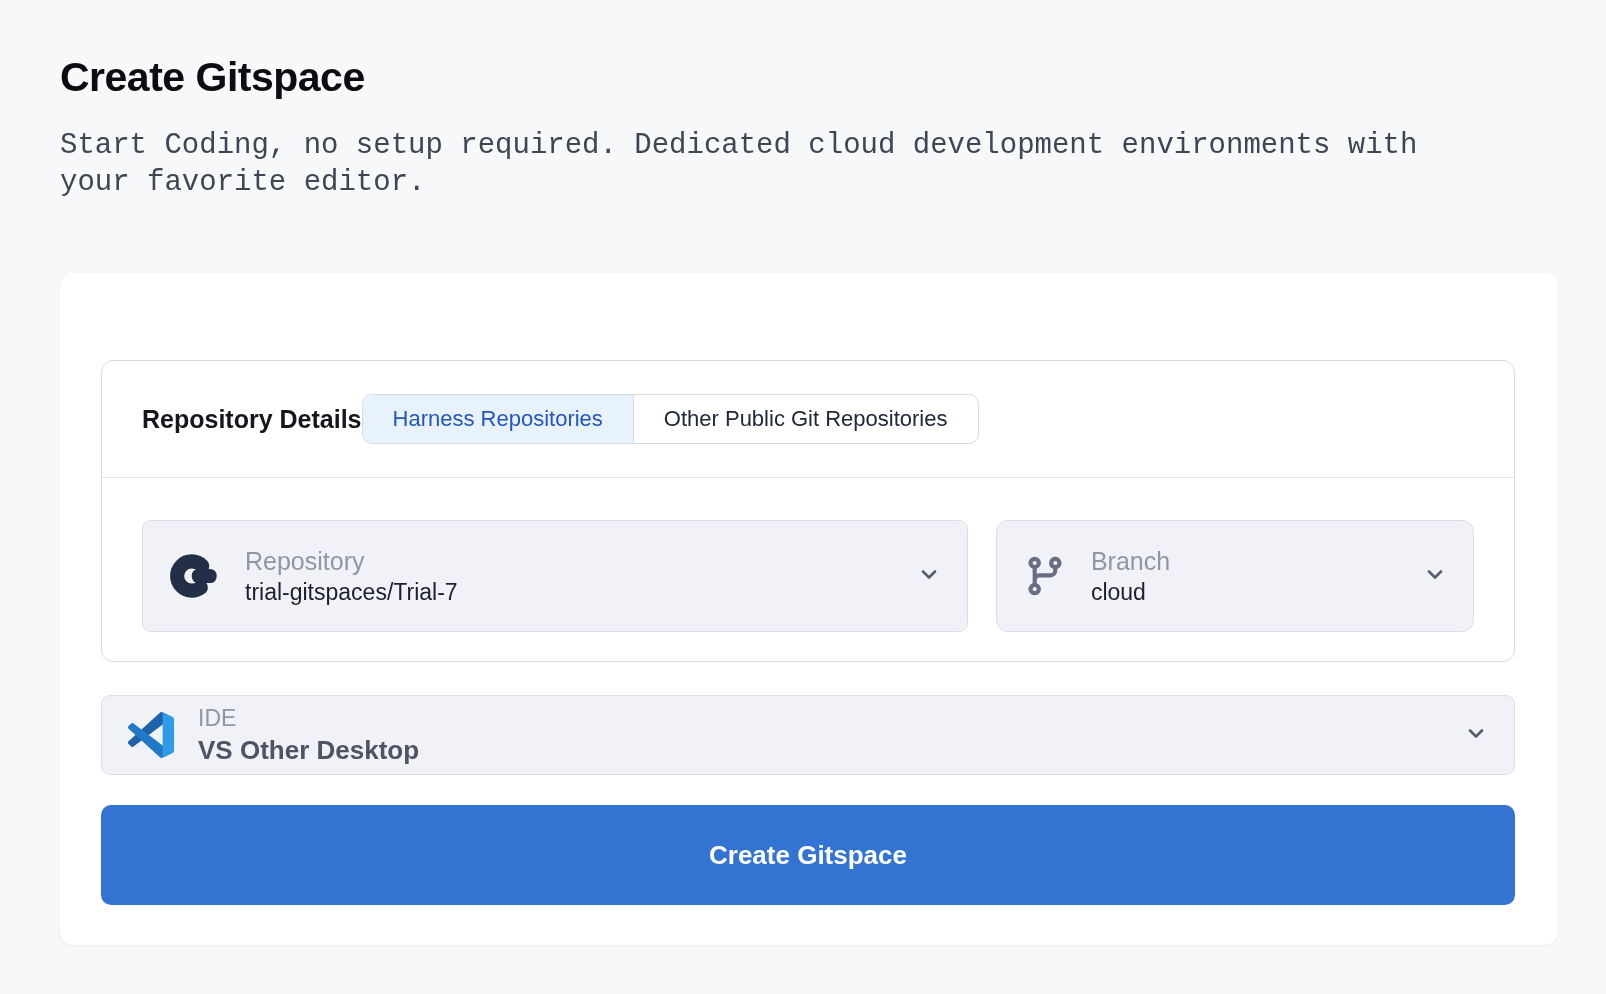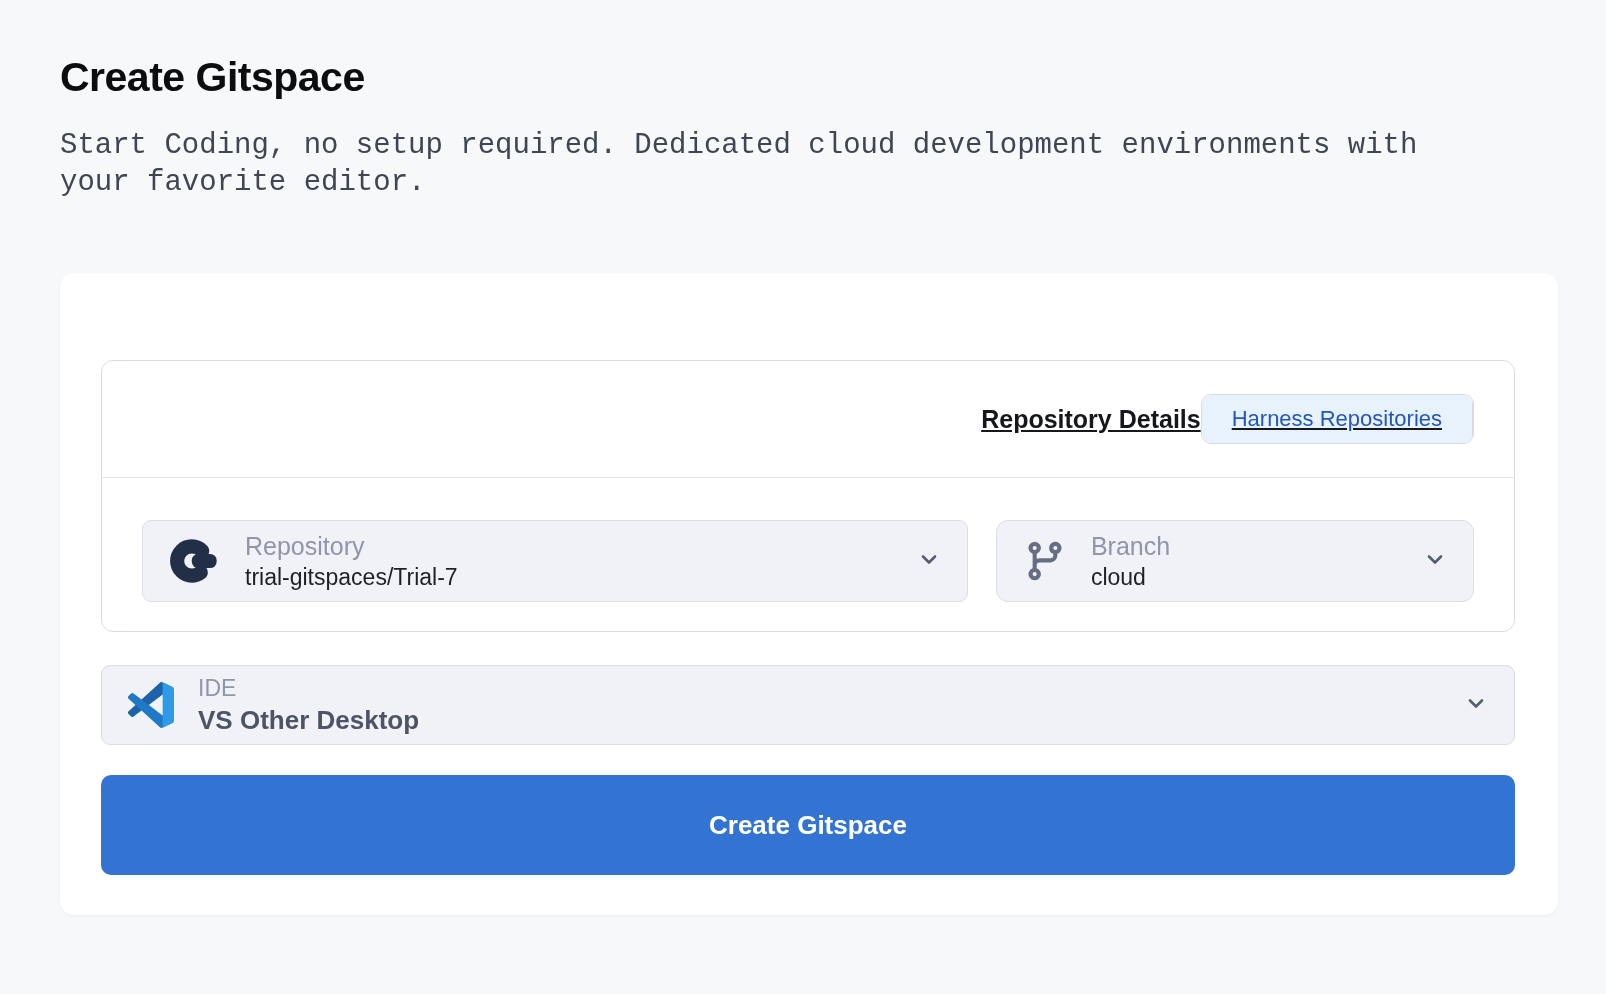--- a/index.html
+++ b/index.html
@@ -37,23 +37,22 @@
   }
 
   .repo-card {
     border: 1px solid #d9dbe4;
     border-radius: 12px;
     background: #ffffff;
   }
   .repo-card-header {
     display: flex;
     align-items: center;
-    justify-content: flex-end;
+    justify-content: flex-start;
     padding: 33px 40px;
-    text-decoration: underline;
   }
   .repo-card-heading {
     font-size: 25px;
     font-weight: 700;
     color: #15171c;
   }
   .tab-group {
     display: flex;
     border: 1px solid #d8dae3;
     border-radius: 10px;
@@ -85,21 +84,21 @@
     gap: 28px;
     padding: 42px 40px 29px 40px;
   }
 
   .select-field {
     display: flex;
     align-items: center;
     background: #f1f2f7;
     border: 1px solid #dcdde6;
     border-radius: 9px;
-    height: 82px;
+    height: 112px;
     padding: 0 26px;
     cursor: pointer;
   }
   .select-field .field-icon {
     flex: 0 0 auto;
     display: flex;
     align-items: center;
     justify-content: center;
     margin-right: 24px;
   }
@@ -145,20 +144,21 @@
   <p class="page-subtitle">Start Coding, no setup required. Dedicated cloud development environments with your favorite editor.</p>
 
   <div class="outer-card">
 
     <div class="repo-card">
       <div class="repo-card-header">
         <div class="repo-card-heading">Repository Details</div>
 
         <div class="tab-group">
           <div class="tab active">Harness Repositories</div>
+          <div class="tab">Other Public Git Repositories</div>
         </div>
       </div>
 
       <hr class="repo-card-divider">
 
       <div class="selects-row">
 
         <div class="select-field select-repository">
           <span class="field-icon">
             <svg width="52" height="52" viewBox="0 0 48 48">

